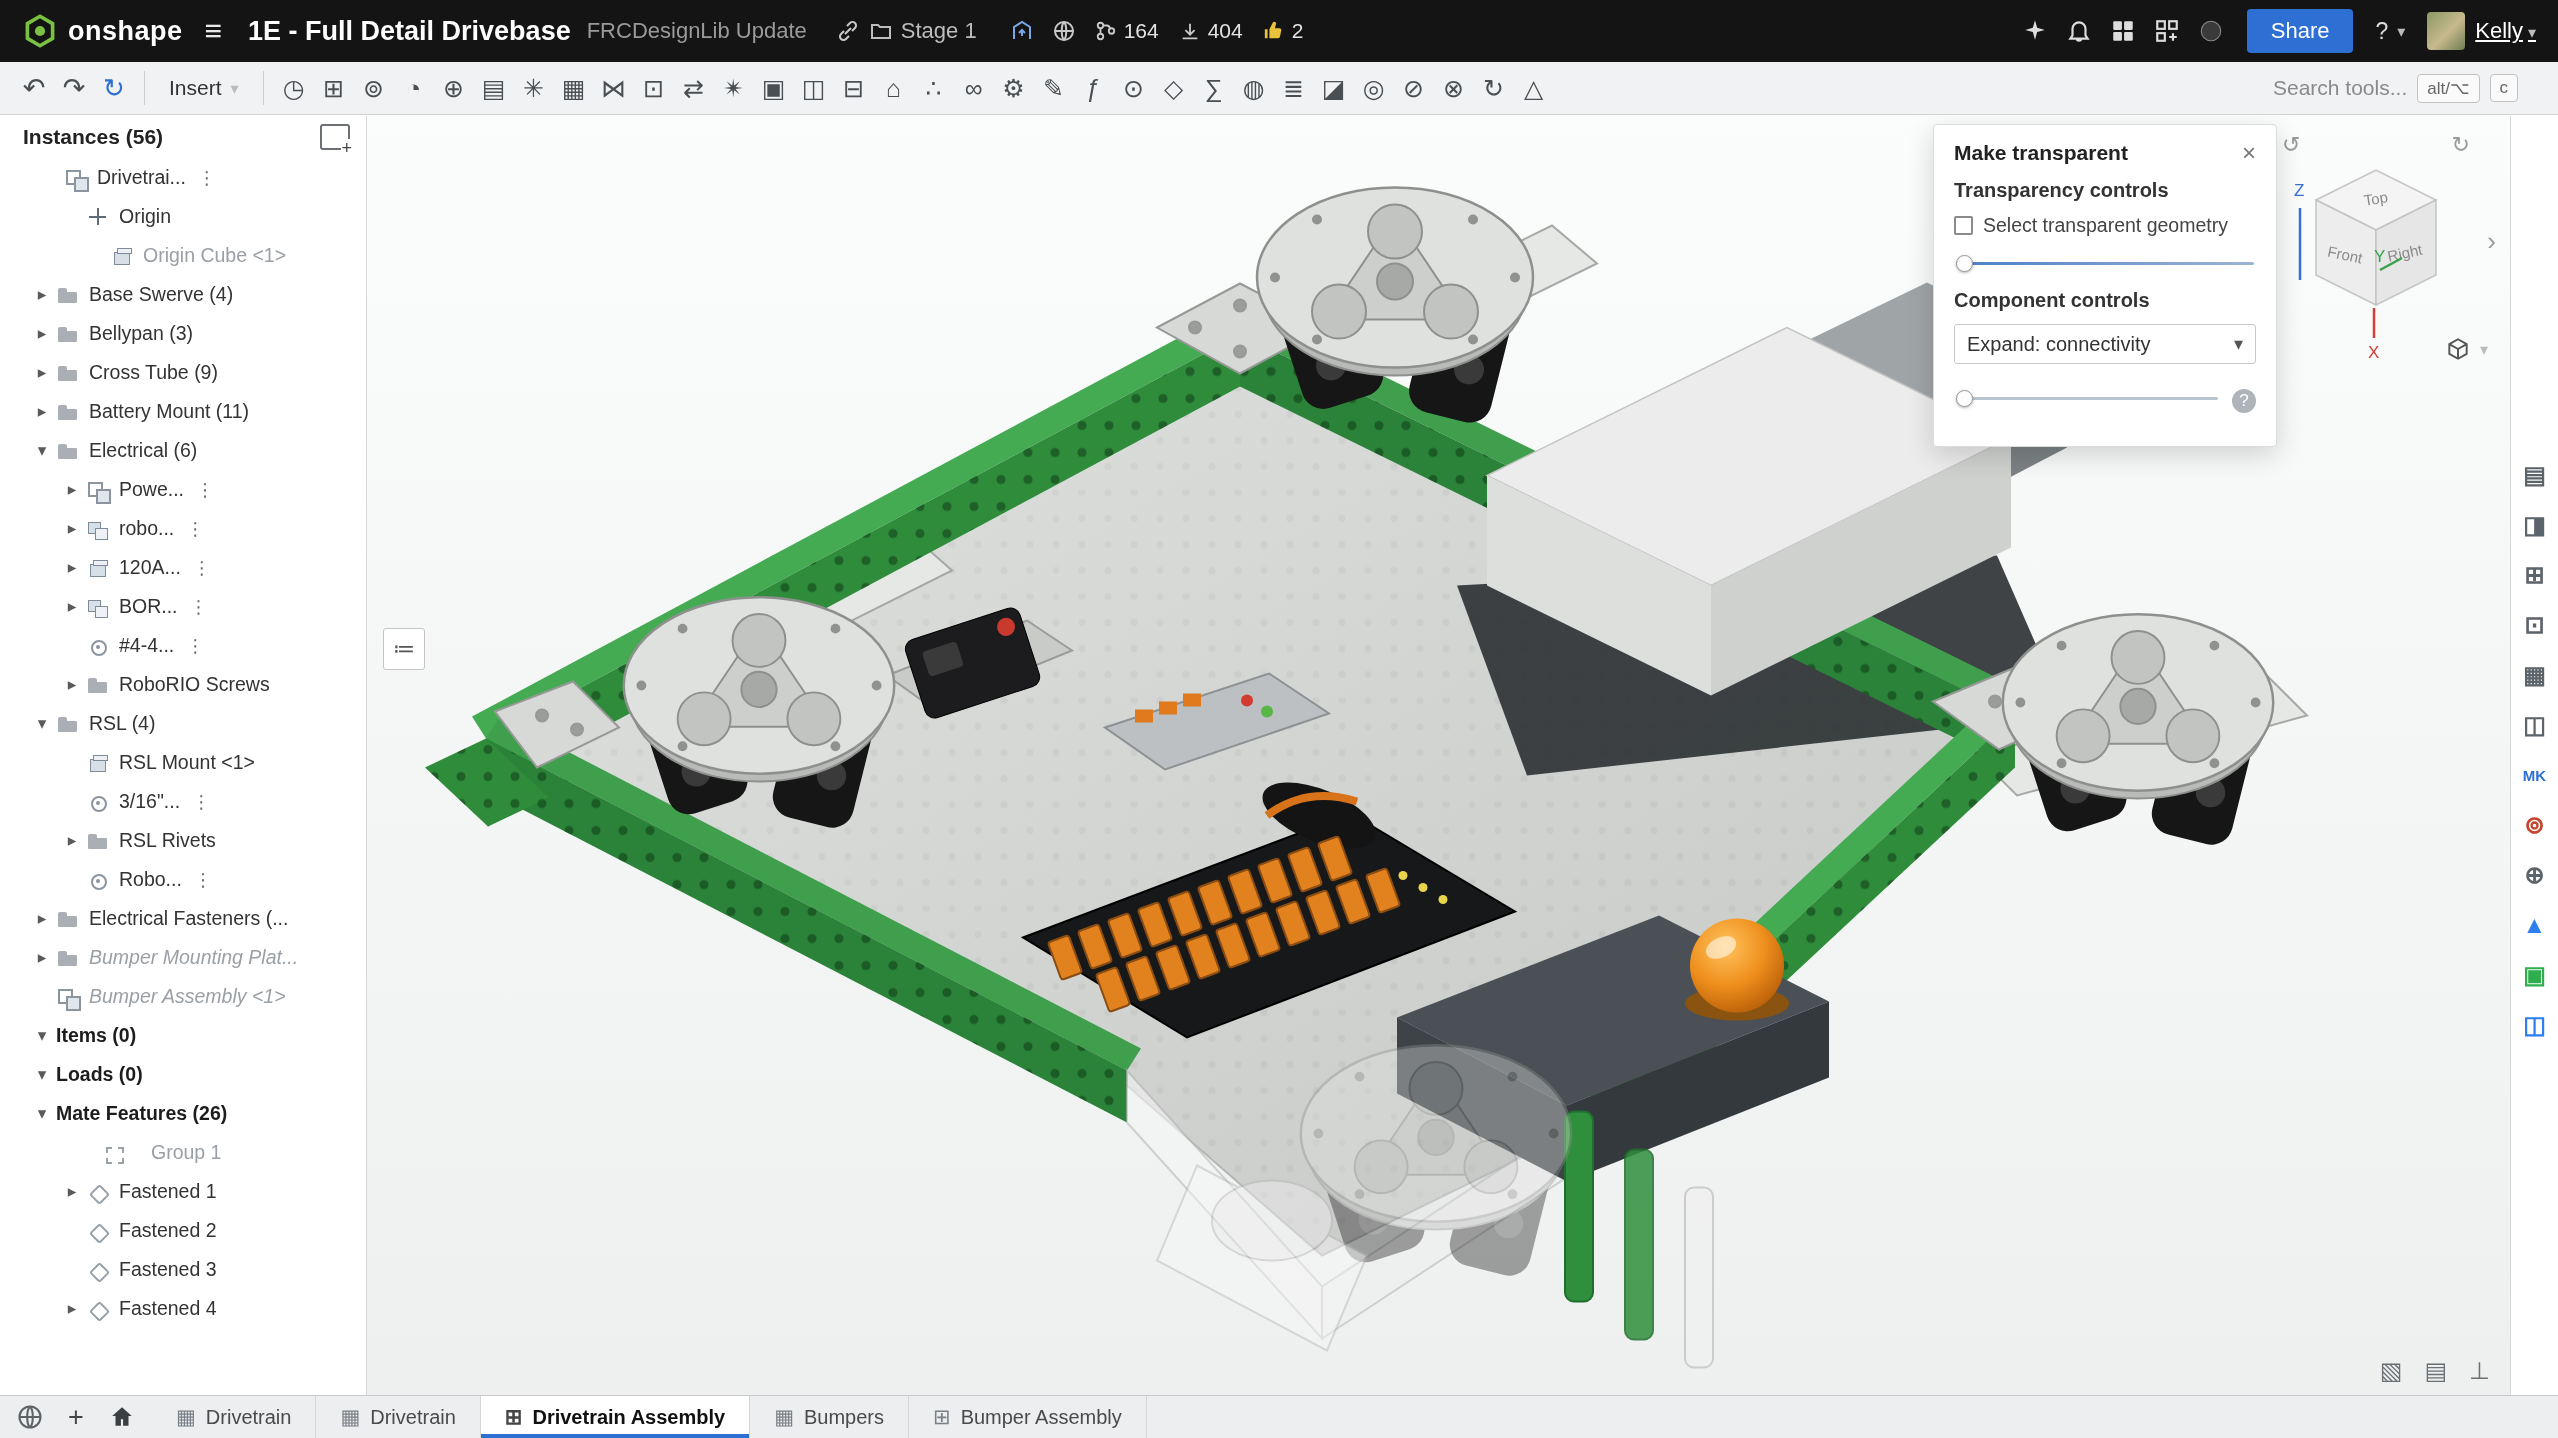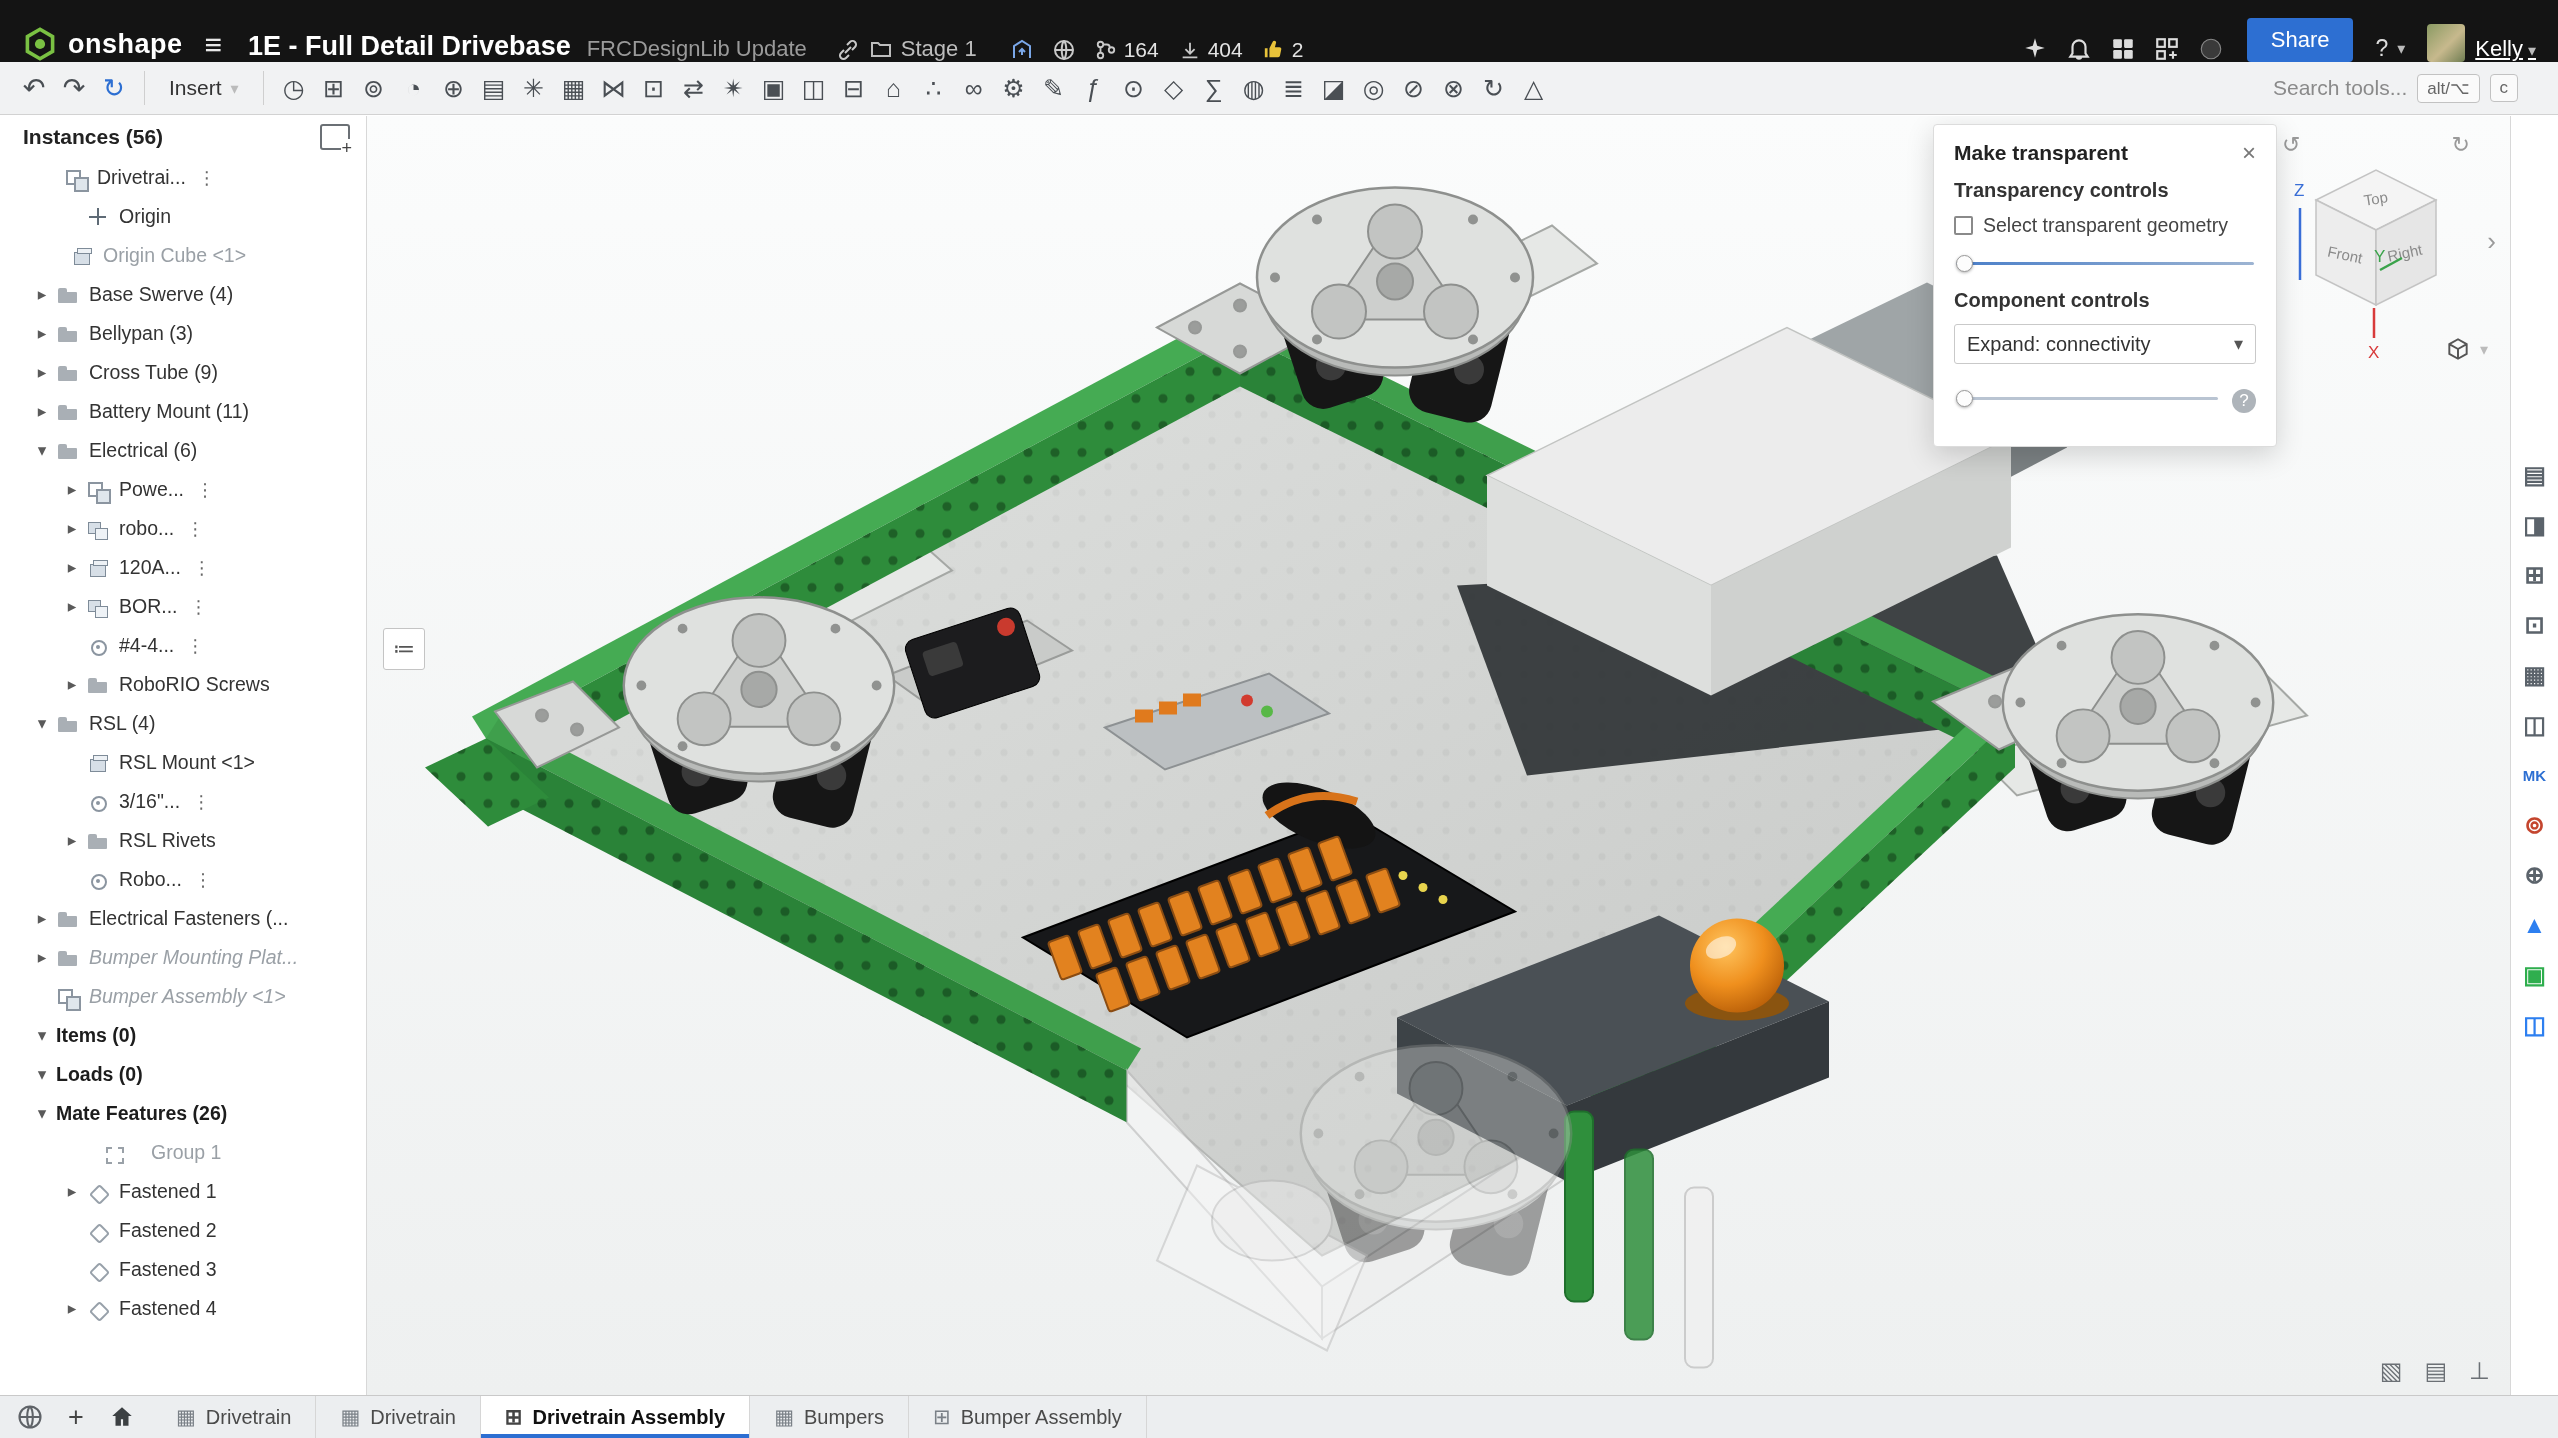--- a/index.html
+++ b/index.html
@@ -1,21 +1,21 @@
 <!DOCTYPE html>
 <html><head>
 <meta charset="utf-8">
 <style>
   *{margin:0;padding:0;box-sizing:border-box;}
   html,body{width:2558px;height:1438px;}
   body{font-family:"Liberation Sans",sans-serif;background:#fff;overflow:hidden;}
   .app{position:relative;width:2558px;height:1438px;background:#fff;overflow:hidden;}
 
   
-  .topbar{position:absolute;top:0;left:0;right:0;height:62px;background:#141414;display:flex;align-items:flex-end;padding:0 22px;color:#fff;z-index:40;}
+  .topbar{position:absolute;top:0;left:0;right:0;height:62px;background:#141414;display:flex;align-items:center;padding:0 22px;color:#fff;z-index:40;}
   .topbar .grow{flex:1;}
   .logo{display:flex;align-items:center;gap:10px;margin-right:22px;}
   .logo-text{font-size:27px;font-weight:bold;color:#fff;letter-spacing:.5px;}
   .hamburger{font-size:30px;color:#e8e8e8;margin-right:26px;cursor:pointer;}
   .doc-title{font-size:27px;font-weight:bold;color:#fff;margin-right:16px;white-space:nowrap;}
   .doc-version{font-size:22px;color:#9a9a9a;margin-right:20px;white-space:nowrap;}
   .top-icon{display:flex;align-items:center;justify-content:center;color:#c9c9c9;margin:0 9px;cursor:pointer;}
   .stage{display:flex;align-items:center;gap:8px;color:#bdbdbd;font-size:22px;margin-right:24px;cursor:pointer;}
   .stat{display:flex;align-items:center;gap:7px;color:#e3e3e3;font-size:21px;margin:0 10px;cursor:pointer;}
   .share-btn{background:#2d6fd2;color:#fff;font-size:22px;border:none;border-radius:4px;padding:9px 24px;margin:0 14px;cursor:pointer;font-family:inherit;}
@@ -401,21 +401,21 @@
             <span class="extra"></span>
           </div>
 
           <div class="trow" data-chev="none" data-icon="origin" style="padding-left: 58px;">
             <span class="chev"></span>
             <span class="ticon"></span>
             <span class="tlabel">Origin</span>
 
           </div>
 
-          <div class="trow muted" data-chev="none" data-icon="part" style="padding-left: 42px;">
+          <div class="trow muted" data-chev="none" data-icon="part" style="padding-left: 42px; margin-left: 40px;">
             <span class="chev"></span>
             <span class="ticon"></span>
             <span class="tlabel">Origin Cube &lt;1&gt;</span>
 
           </div>
 
           <div class="trow" data-chev="right" data-icon="folder" style="padding-left: 28px;">
             <span class="chev"></span>
             <span class="ticon"></span>
             <span class="tlabel">Base Swerve (4)</span>

